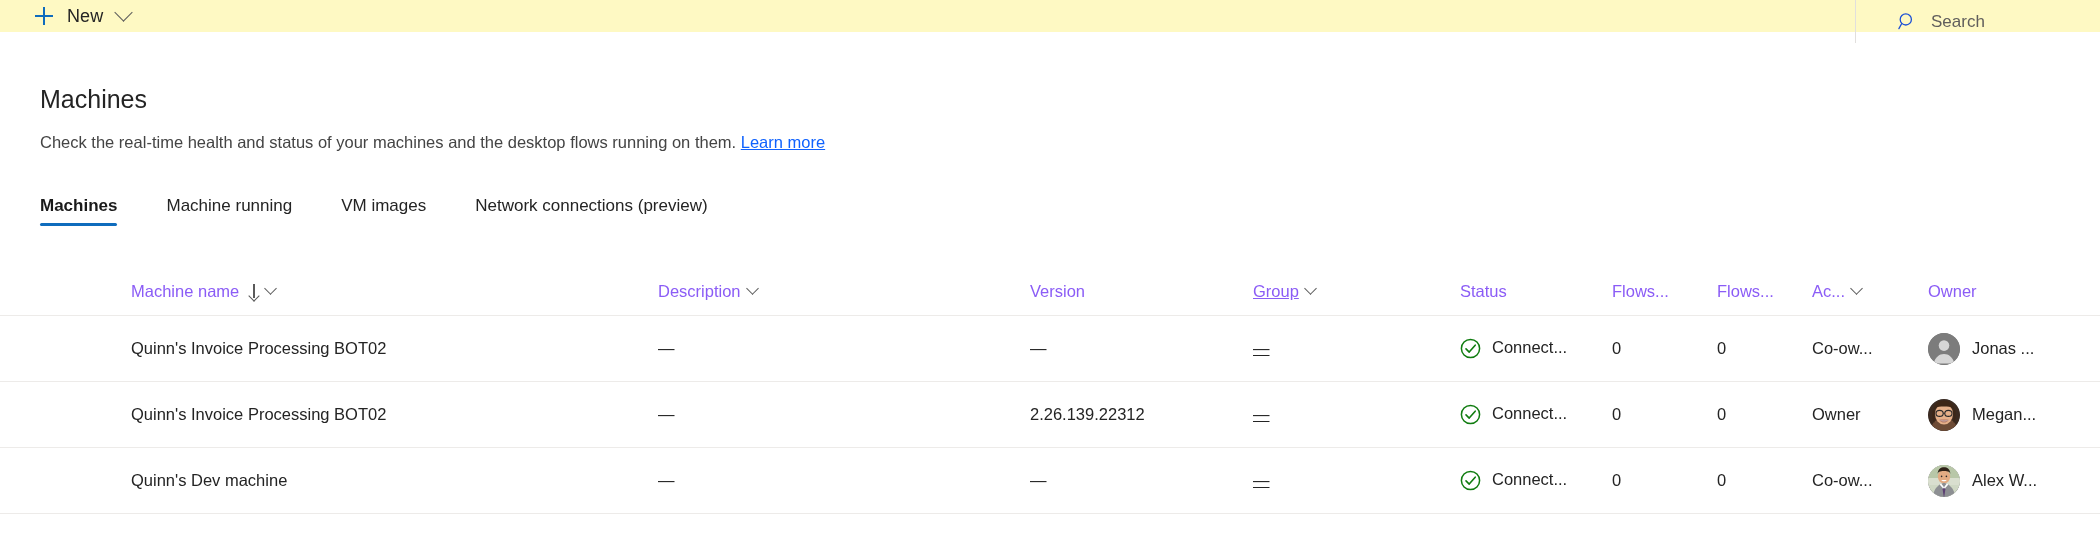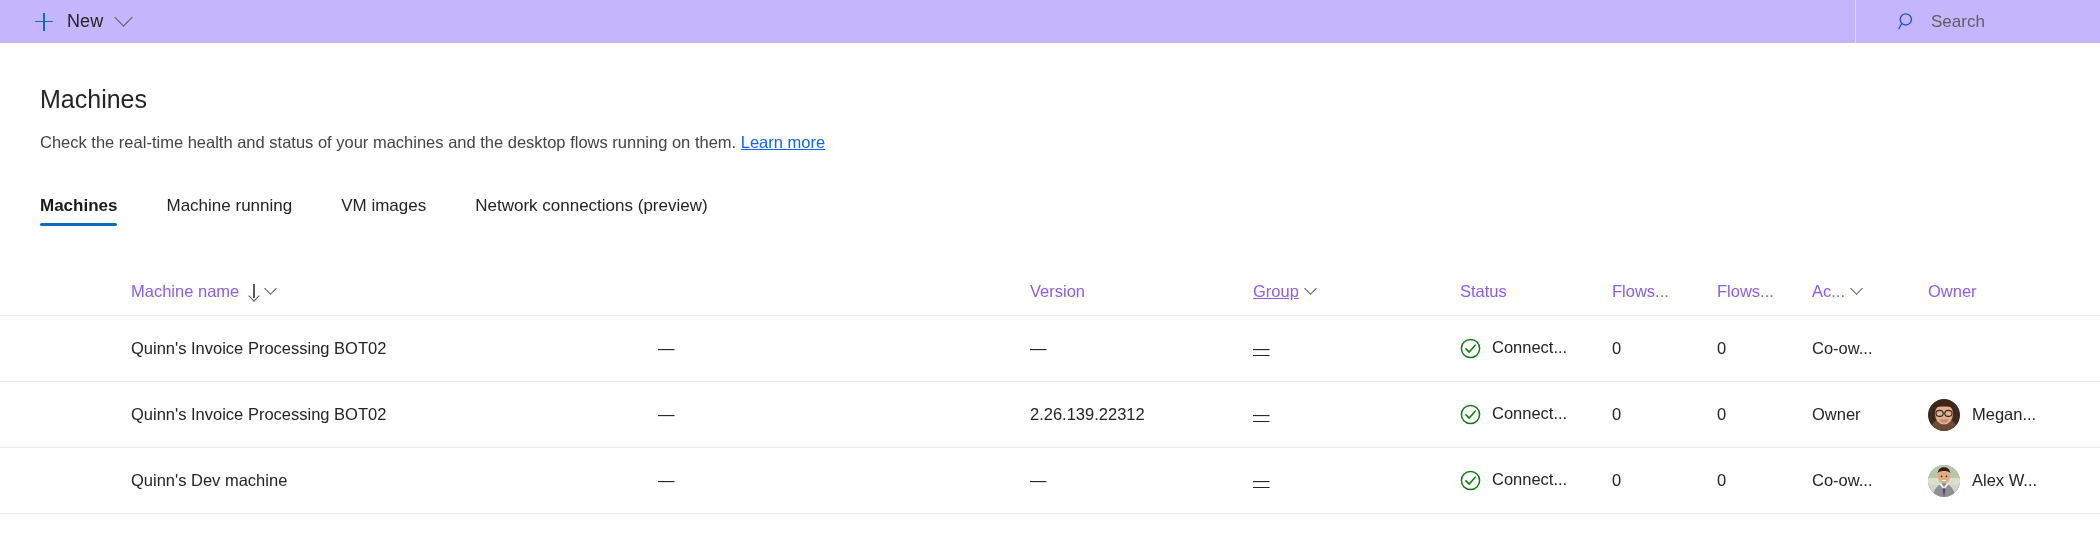--- a/index.html
+++ b/index.html
@@ -8,22 +8,22 @@
     width: 2100px; height: 556px;
     background: #ffffff;
     font-family: "Liberation Sans", sans-serif;
     color: #323130;
     overflow: hidden;
   }
 
   
   .commandbar {
     position: absolute; left: 0; top: 0;
-    width: 2100px; height: 43px;
-    background: #c4b5fd;
+    width: 2100px; height: 32px;
+    background: #fef9c3;
     display: flex; align-items: center;
   }
   .new-button {
     display: flex; align-items: center;
     height: 43px;
     padding: 0 10px 0 34px;
     cursor: pointer;
     background: transparent;
     border: none;
   }
@@ -191,20 +191,26 @@
   <div class="tab">Network connections (preview)</div>
 </div>
 
 <div class="grid">
 
   <div class="row header">
     <div class="cell c-name">
       <span class="hcell-inner">
         <span>Machine name</span>
         <span class="sort-arrow"></span>
+        <span class="chev small"></span>
+      </span>
+    </div>
+    <div class="cell c-desc">
+      <span class="hcell-inner">
+        <span>Description</span>
         <span class="chev small"></span>
       </span>
     </div>
     <div class="cell c-ver">
       <span>Version</span>
     </div>
     <div class="cell c-group">
       <span class="hcell-inner">
         <span>Group</span>
         <span class="chev small"></span>
@@ -242,20 +248,32 @@
             <circle cx="10.5" cy="10.5" r="9.1" fill="none" stroke="#107c10" stroke-width="1.5"></circle>
             <path d="M6 10.9 L9.2 14.1 L15.2 7.2" fill="none" stroke="#107c10" stroke-width="1.6" stroke-linecap="round" stroke-linejoin="round"></path>
           </svg>
         </span>
         <span>Connect...</span>
       </span>
     </div>
     <div class="cell c-f1">0</div>
     <div class="cell c-f2">0</div>
     <div class="cell c-access">Co-ow...</div>
+    <div class="cell c-owner">
+      <span class="owner-wrap">
+        <span class="avatar">
+          <svg viewBox="0 0 32 32" width="32" height="32">
+            <circle cx="16" cy="16" r="16" fill="#7c7c7c"></circle>
+            <circle cx="16" cy="12.6" r="5.3" fill="#d6d6d6"></circle>
+            <path d="M5.6 30.5 C7.2 24.2 11.3 21 16 21 C20.7 21 24.8 24.2 26.4 30.5 Z" fill="#d6d6d6"></path>
+          </svg>
+        </span>
+        <span class="owner-name">Jonas ...</span>
+      </span>
+    </div>
   </div>
 
   <div class="row data">
     <div class="cell c-name">Quinn's Invoice Processing BOT02</div>
     <div class="cell c-desc dash">—</div>
     <div class="cell c-ver">2.26.139.22312</div>
     <div class="cell c-group dash">—</div>
     <div class="cell c-status">
       <span class="status-wrap">
         <span class="check-icon">

